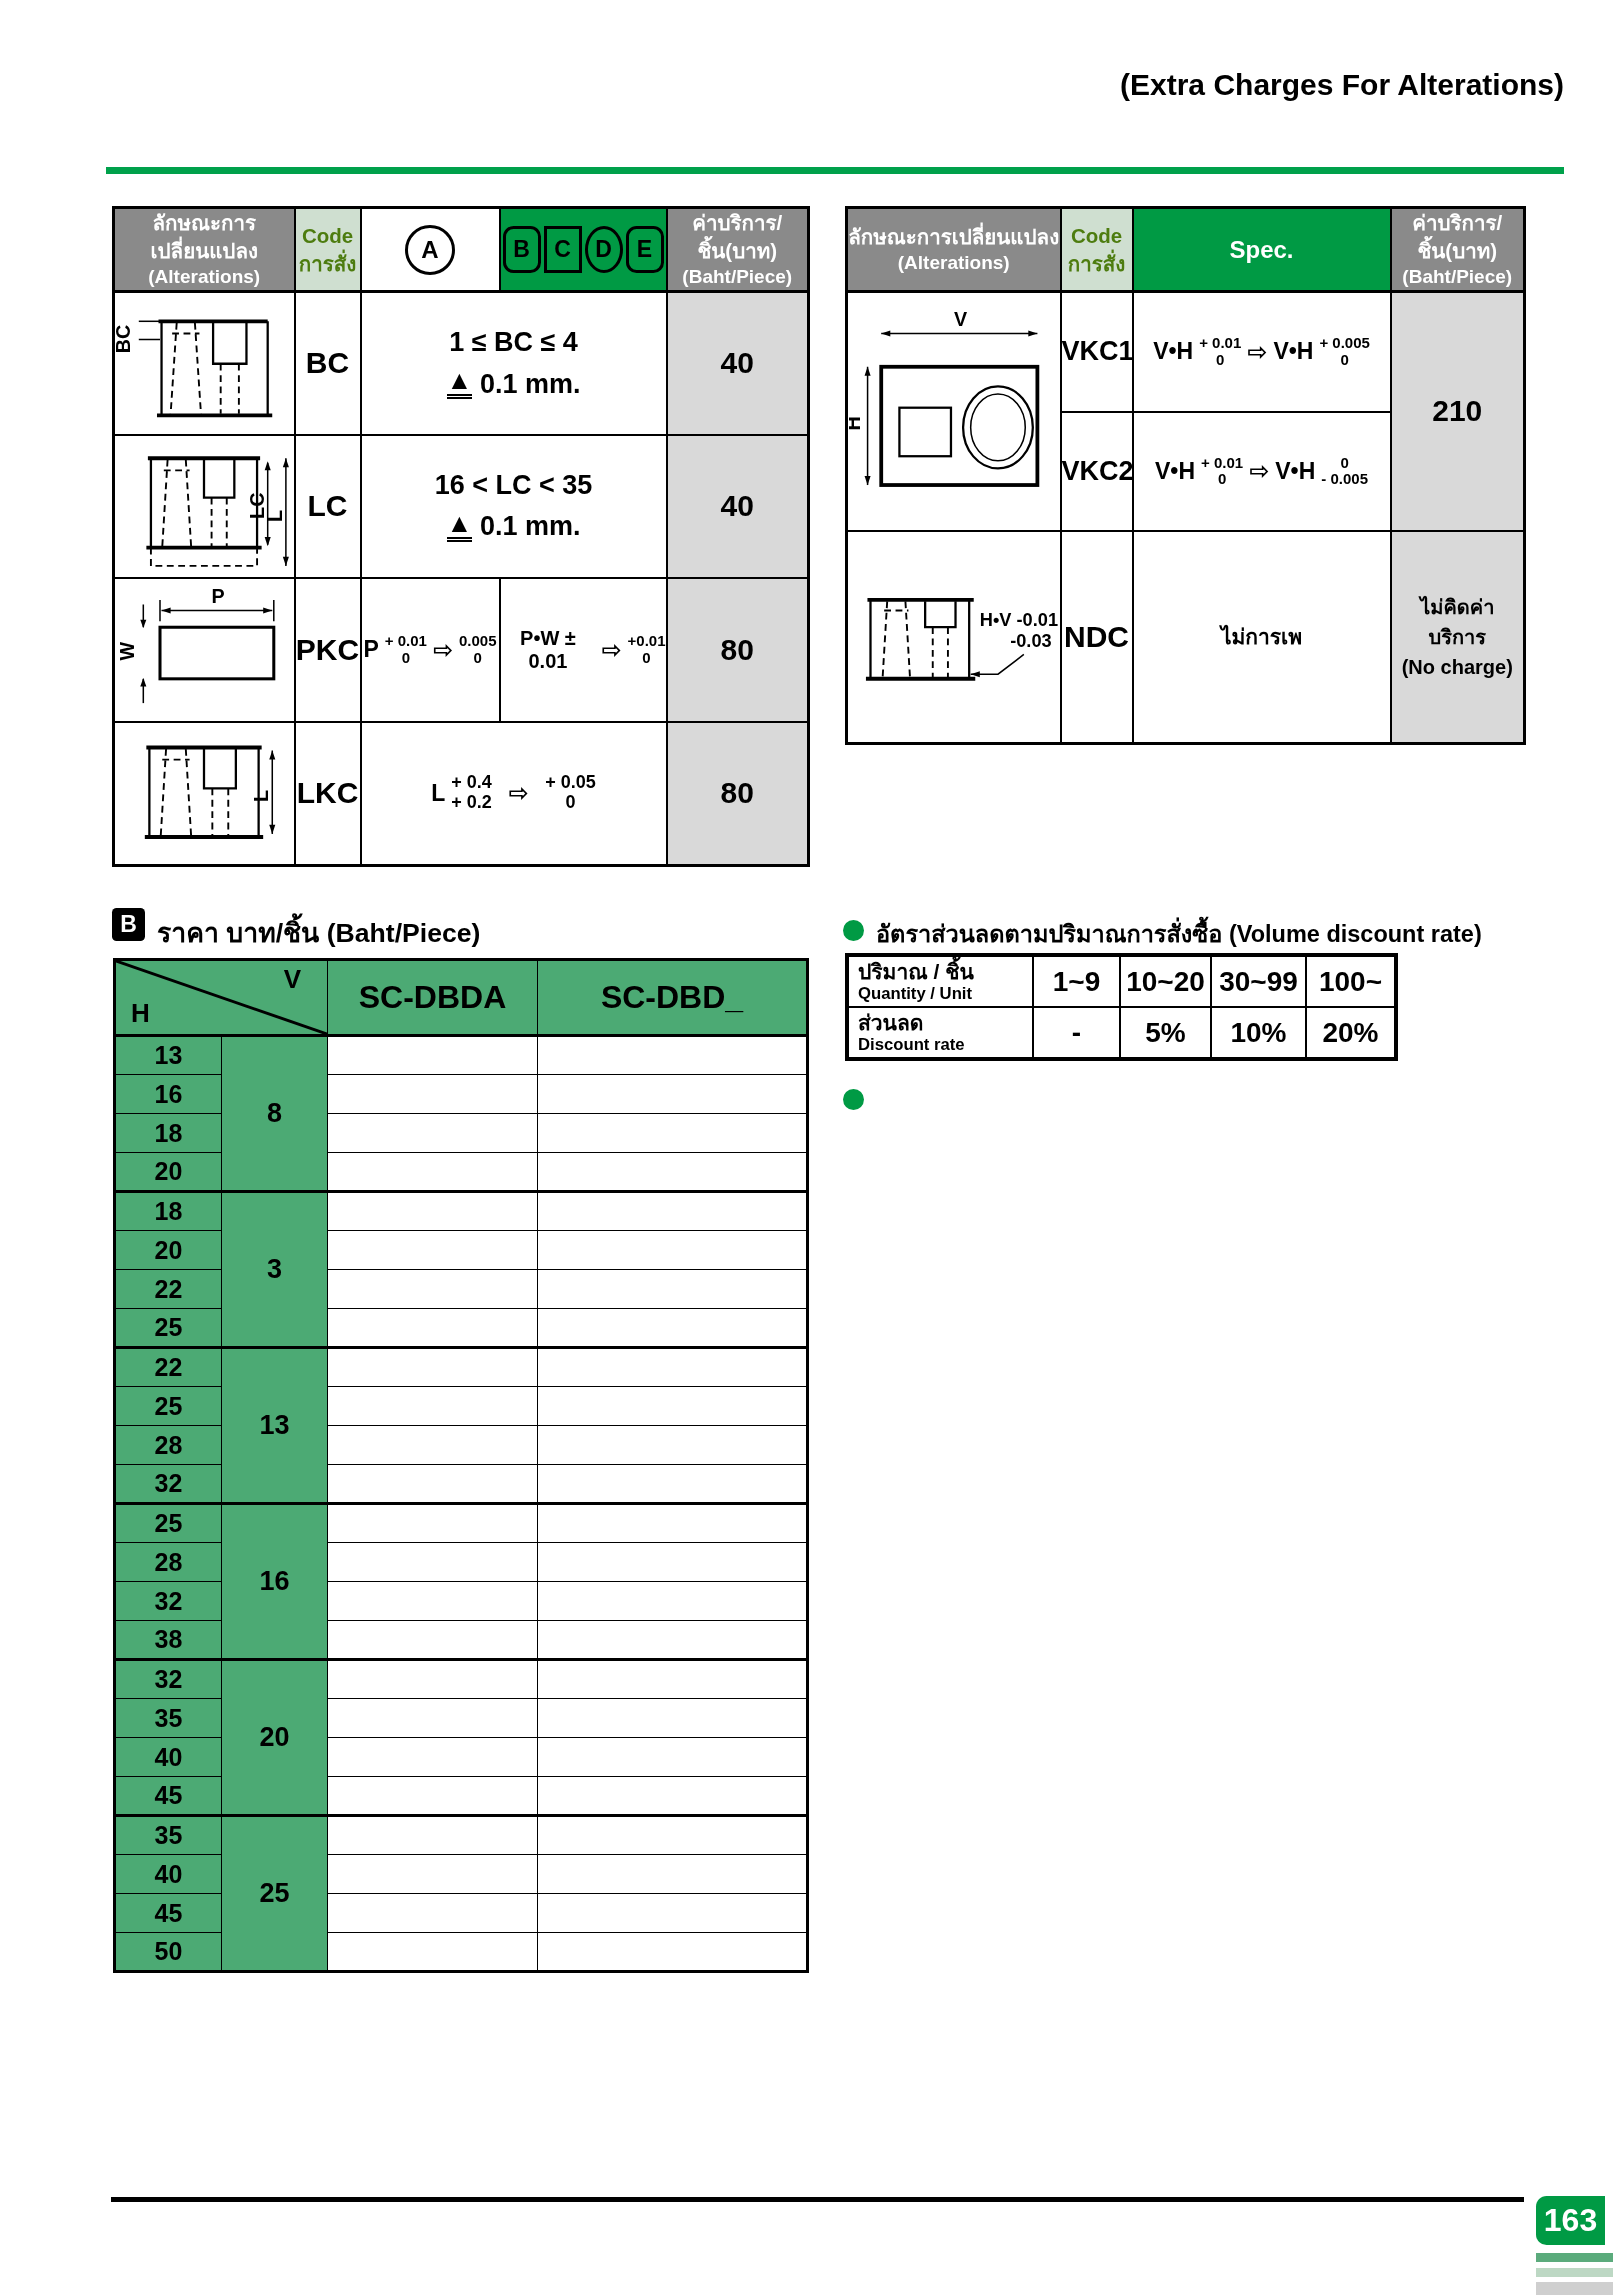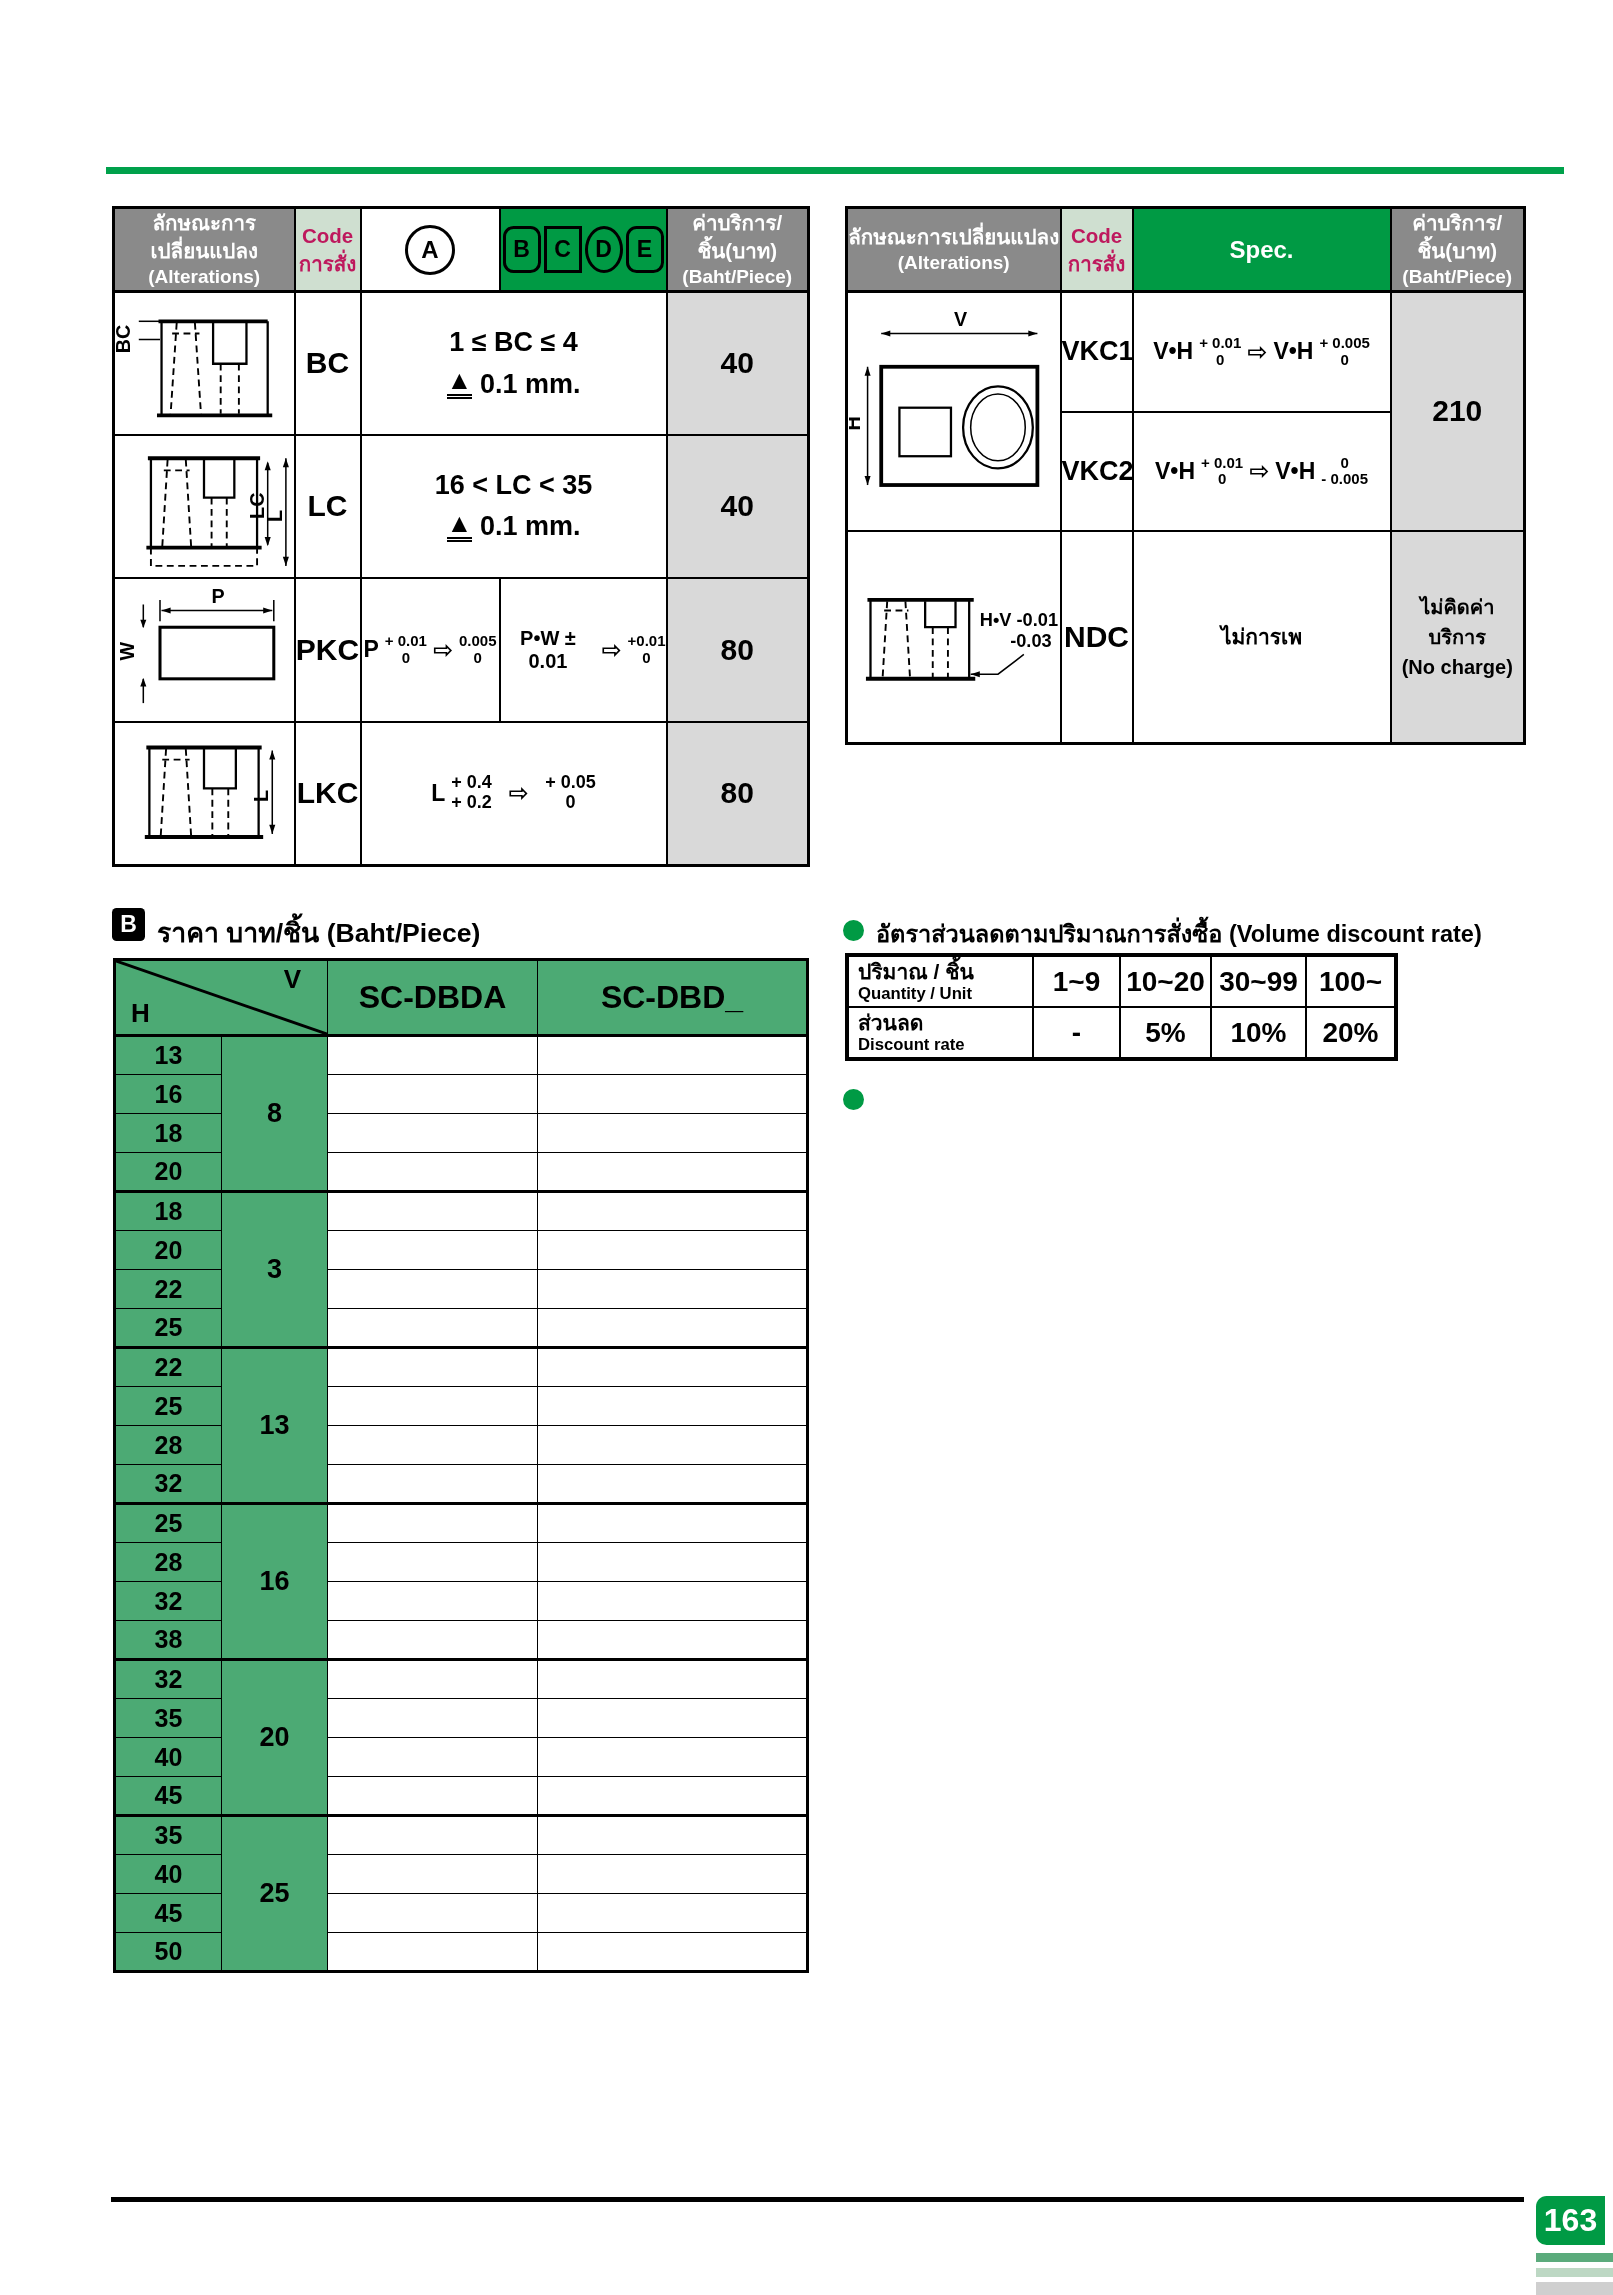--- a/index.html
+++ b/index.html
@@ -8,21 +8,21 @@
   
   .title-block{position:absolute;right:50px;top:65px;text-align:right;font-weight:bold;}
   .title-th{font-size:35px;line-height:1.25;}
   .title-en{font-size:30px;line-height:1.3;}
   .green-rule{position:absolute;left:106px;right:50px;top:167px;height:6.8px;background:#00A14B;}
   
   table.alt{border-collapse:collapse;table-layout:fixed;border:3.8px solid #000;}
   table.alt th,table.alt td{border:2.3px solid #000;padding:0;vertical-align:middle;text-align:center;overflow:hidden;}
   table.alt tr.head th{border-bottom:3.8px solid #000;}
   .hd-gray{background:#8A8A8A;color:#fff;font-weight:bold;}
-  .hd-pale{background:#CFDFD0;color:#be185d;font-weight:bold;}
+  .hd-pale{background:#CFDFD0;color:#4d7c0f;font-weight:bold;}
   .hd-green{background:#009A44;color:#fff;font-weight:bold;}
   .hd-white{background:#fff;}
   .h-th{font-size:20.5px;line-height:1.35;}
   .h-en{font-size:19px;line-height:1.3;}
   .circleA{display:inline-flex;align-items:center;justify-content:center;width:44px;height:44px;
            border:3px solid #000;border-radius:50%;font-size:24px;font-weight:bold;color:#000;background:#fff;}
   .shape{display:inline-flex;align-items:center;justify-content:center;width:32px;height:41px;
          border:3px solid #000;font-size:23px;font-weight:bold;color:#000;margin:0 1.5px;}
   .sh-b{border-radius:10.6px;} .sh-c{border-radius:0;} .sh-d{border-radius:50%;} .sh-e{border-radius:10.6px;}
   .code-cell{font-size:30px;font-weight:bold;background:#fff;}
@@ -80,20 +80,21 @@
   .f-bar1{position:absolute;left:1536px;top:2253px;width:78px;height:9px;background:#5BAB7C;}
   .f-bar2{position:absolute;left:1536px;top:2268px;width:78px;height:9px;background:#BDD8C4;}
   .f-bar3{position:absolute;left:1536px;top:2282px;width:78px;height:13.7px;background:#CFCFCF;}
 </style>
 </head>
 <body>
 
 <div class="page">
 
   <div class="title-block">
+    <div class="title-en">(Extra Charges For Alterations)</div>
   </div>
   <div class="green-rule"></div>
 
   <table class="alt" style="position:absolute;left:112px;top:206px;width:695px;">
     <colgroup>
         <col style="width:181px">
         <col style="width:66px">
         <col style="width:139px">
         <col style="width:167px">
         <col style="width:142px">

